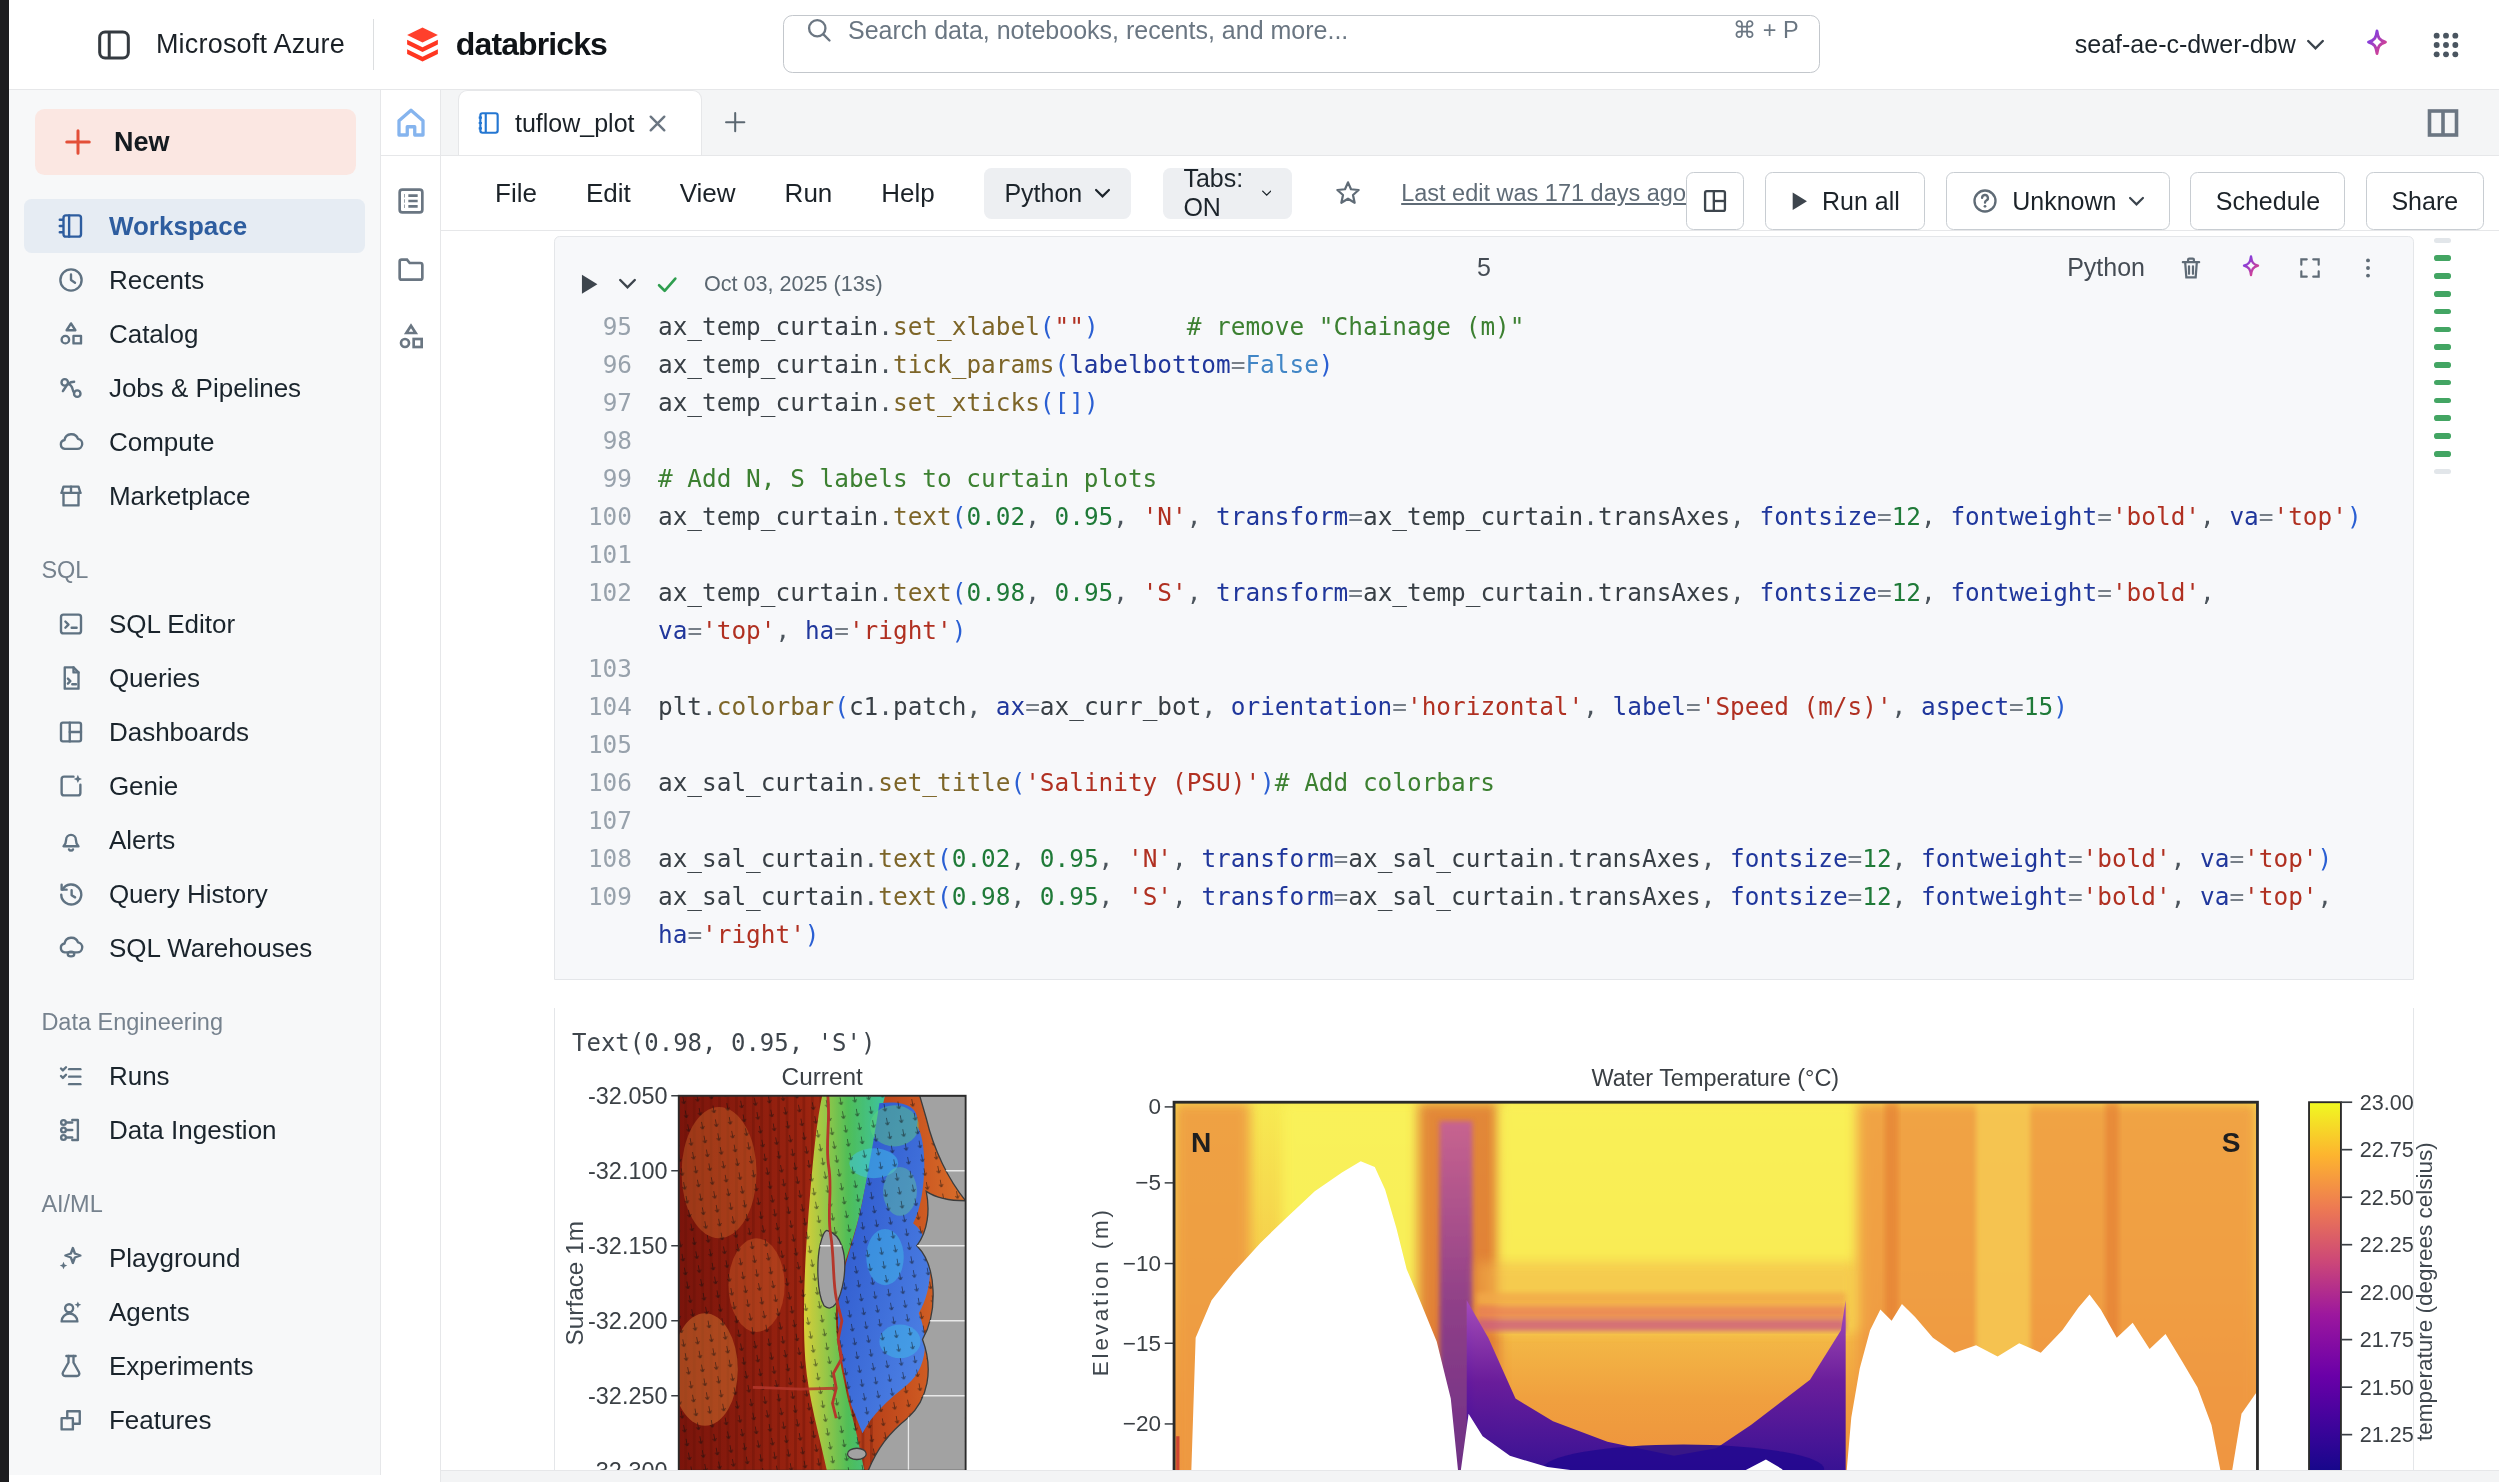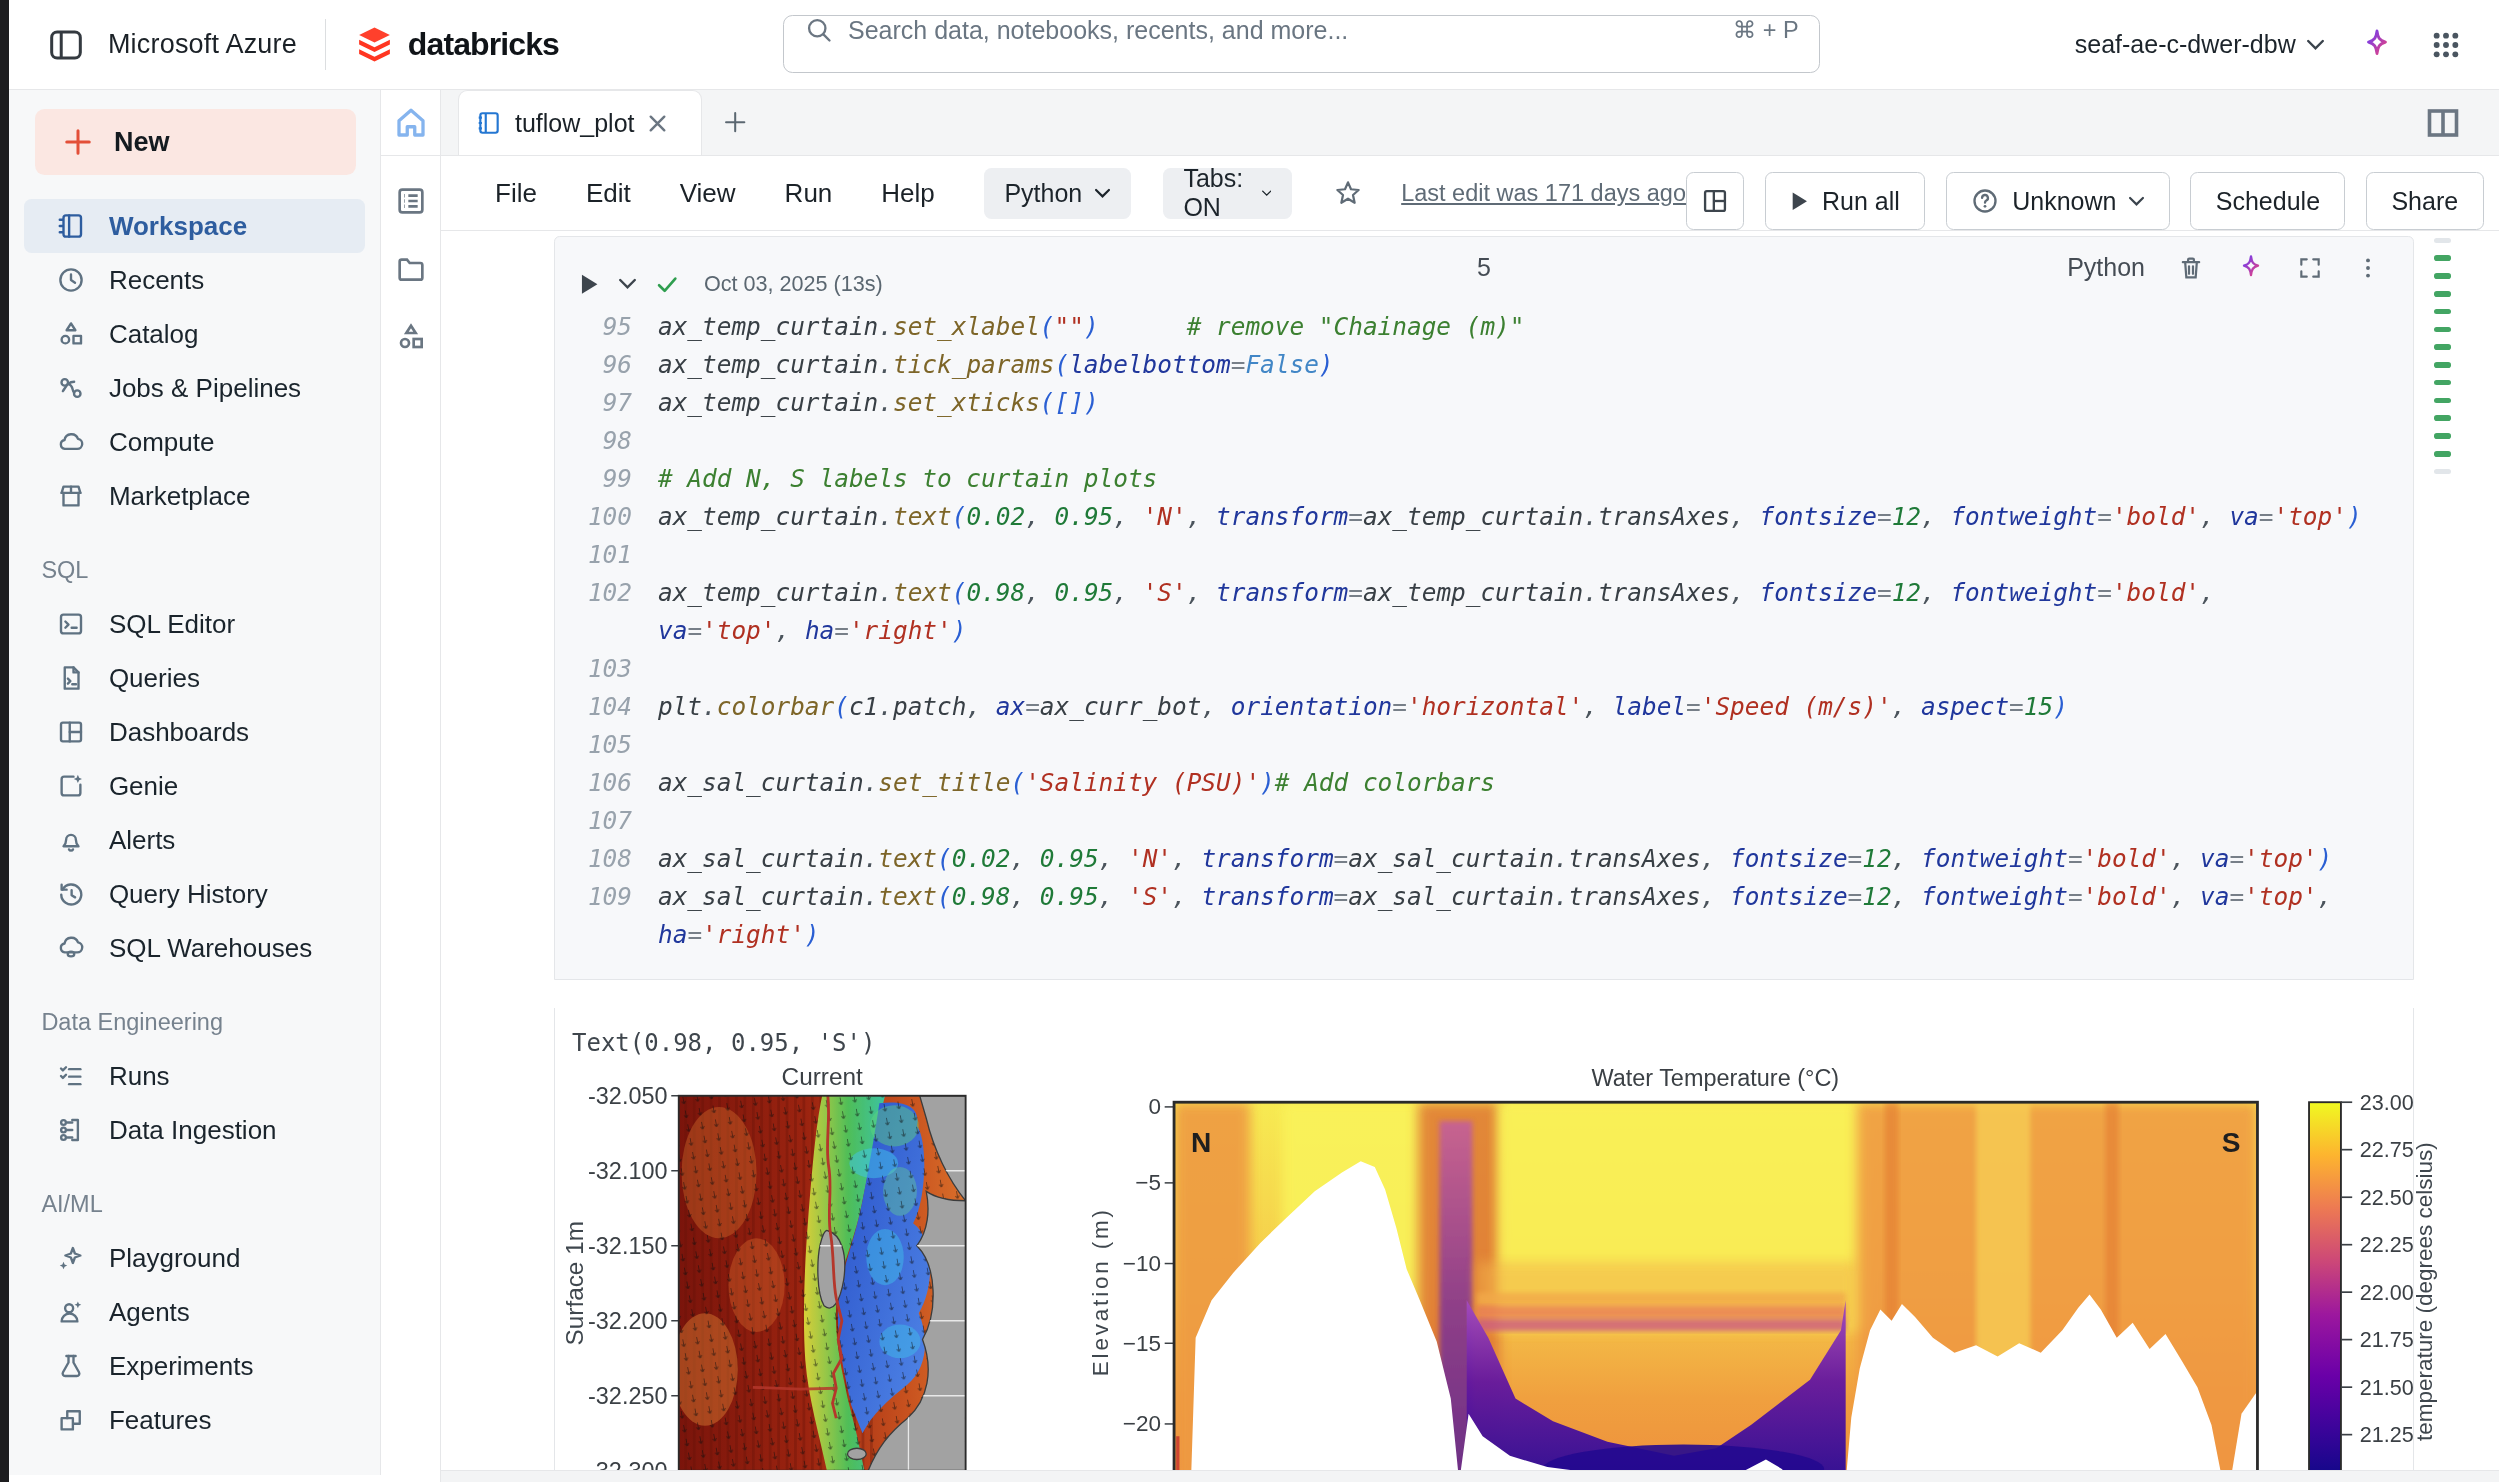--- a/index.html
+++ b/index.html
@@ -5,21 +5,21 @@
   * { margin:0; padding:0; box-sizing:border-box; }
   html,body { width:2500px; height:1483px; overflow:hidden; background:#fff;
     font-family:"Liberation Sans", sans-serif; color:#1c2329; }
   #app { position:relative; width:2500px; height:1483px; }
 
   
   #left-strip { position:absolute; left:0; top:0; width:9.4px; height:1483px; background:#1d1d1f; }
 
   
   #topbar { position:absolute; left:9.4px; top:0; right:0; height:90px; background:#fff;
-    border-bottom:0.9px solid #e6e7e9; display:flex; align-items:center; }
+    border-bottom:0.9px solid #e6e7e9; display:flex; align-items:center;padding-left:48px; }
   .tb-toggle { margin-left:38px; width:38px; height:38px; display:flex; align-items:center; justify-content:center; cursor:pointer; }
   .tb-azure { margin-left:22.5px; font-size:27px; color:#1b2127; letter-spacing:0.2px; }
   .tb-divider { width:0.9px; height:51px; background:#dcdee0; margin:0 28px; }
   .tb-brand { display:flex; align-items:center; gap:13px; }
   .tb-brand-word { font-size:32px; font-weight:700; letter-spacing:-0.9px; color:#101418; }
   .tb-search { position:absolute; left:774px; width:1037px; height:58px; top:15px;
     border:1.9px solid #c3c7cc; border-radius:9.4px; background:#fff; display:flex; align-items:flex-start; padding:0 20.6px; }
   .tb-search input { border:none; outline:none; flex:1; font-size:25px; color:#3a434c;
     font-family:"Liberation Sans",sans-serif; background:transparent; margin-left:15px; }
   .tb-search input::placeholder { color:#6a7682; }
@@ -77,21 +77,21 @@
   
   .cell { position:absolute; left:113px; top:3.8px; width:1860px; background:#f7f8fa;
     border:0.9px solid #e4e6e9; border-radius:5.6px 5.6px 0 0; }
   .cell-head { height:62px; display:flex; align-items:center; padding:0 32px 0 24.4px; position:relative; }
   .ch-left { display:flex; align-items:center; gap:19px; color:#3d454d;margin-top:32px; }
   .ch-date { font-size:21.6px; color:#5b6771; margin-left:5.6px; }
   .ch-center { position:absolute; left:0; right:0; text-align:center; font-size:25px; color:#454c54; pointer-events:none; }
   .ch-right { margin-left:auto; display:flex; align-items:center; gap:32px; color:#5f6b76; }
   .ch-lang { font-size:25px; color:#454c54; }
 
-  .code { padding:9.4px 0 24.4px 0; font-family:"DejaVu Sans Mono", monospace; font-size:24.4px; line-height:38px;font-style:italic; }
+  .code { padding:9.4px 0 24.4px 0; font-family:"DejaVu Sans Mono", monospace; font-size:24.4px; line-height:38px; }
   .code-line { display:flex; white-space:pre; }
   .ln { width:103px; flex:0 0 103px; text-align:right; padding-right:26px; color:#98a2ac; user-select:none; }
   .lc { white-space:pre; }
   .tk-v{color:#383f45} .tk-p{color:#4b545c} .tk-m{color:#7d6528} .tk-b{color:#2a5fd3}
   .tk-s{color:#b03021} .tk-c{color:#3c8031} .tk-n{color:#1f7a38} .tk-k{color:#20379c}
   .tk-o{color:#777f88} .tk-f{color:#4186c6} .tk-w{color:#383f45}
 
   
   .outputs { position:absolute; left:113px; top:776px; width:1860px; height:525px; background:#fff;
     border-left:0.9px solid #e4e6e9; border-right:0.9px solid #e4e6e9; }

